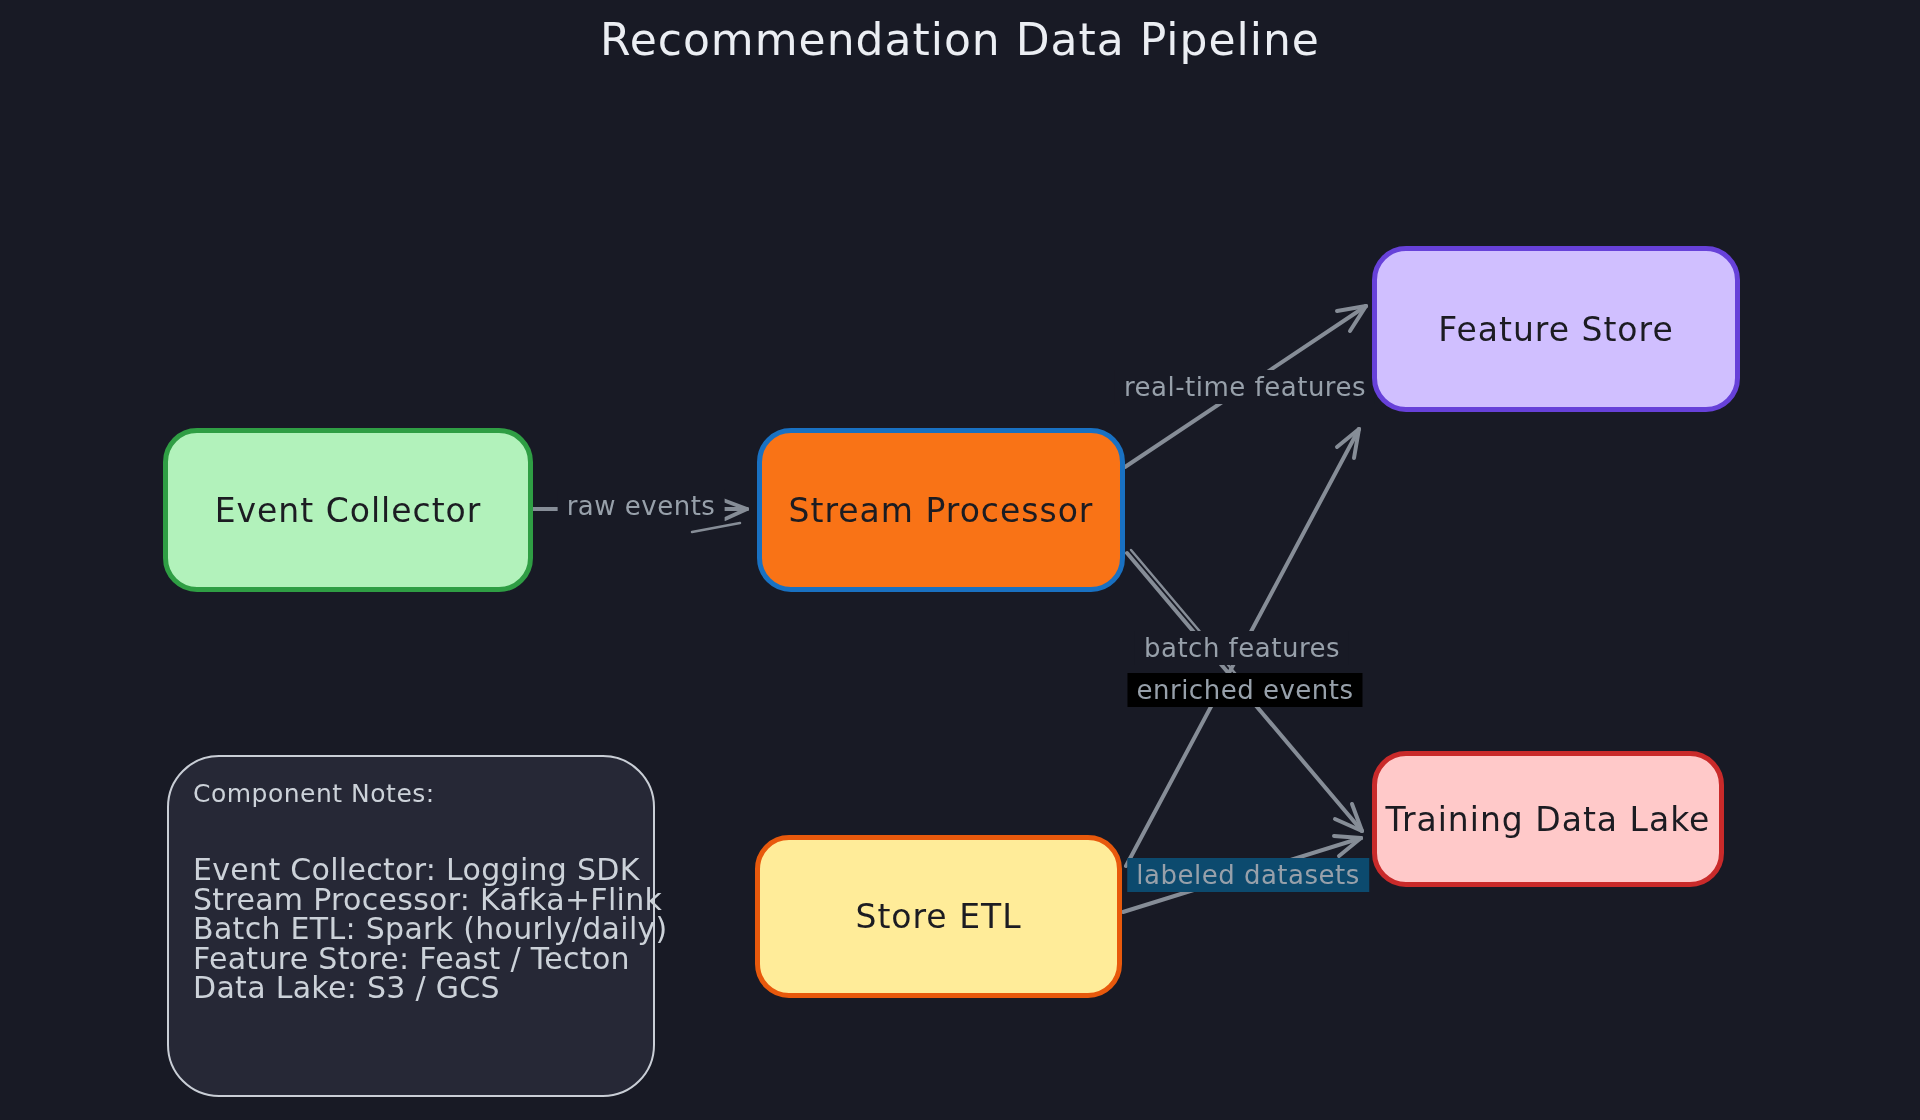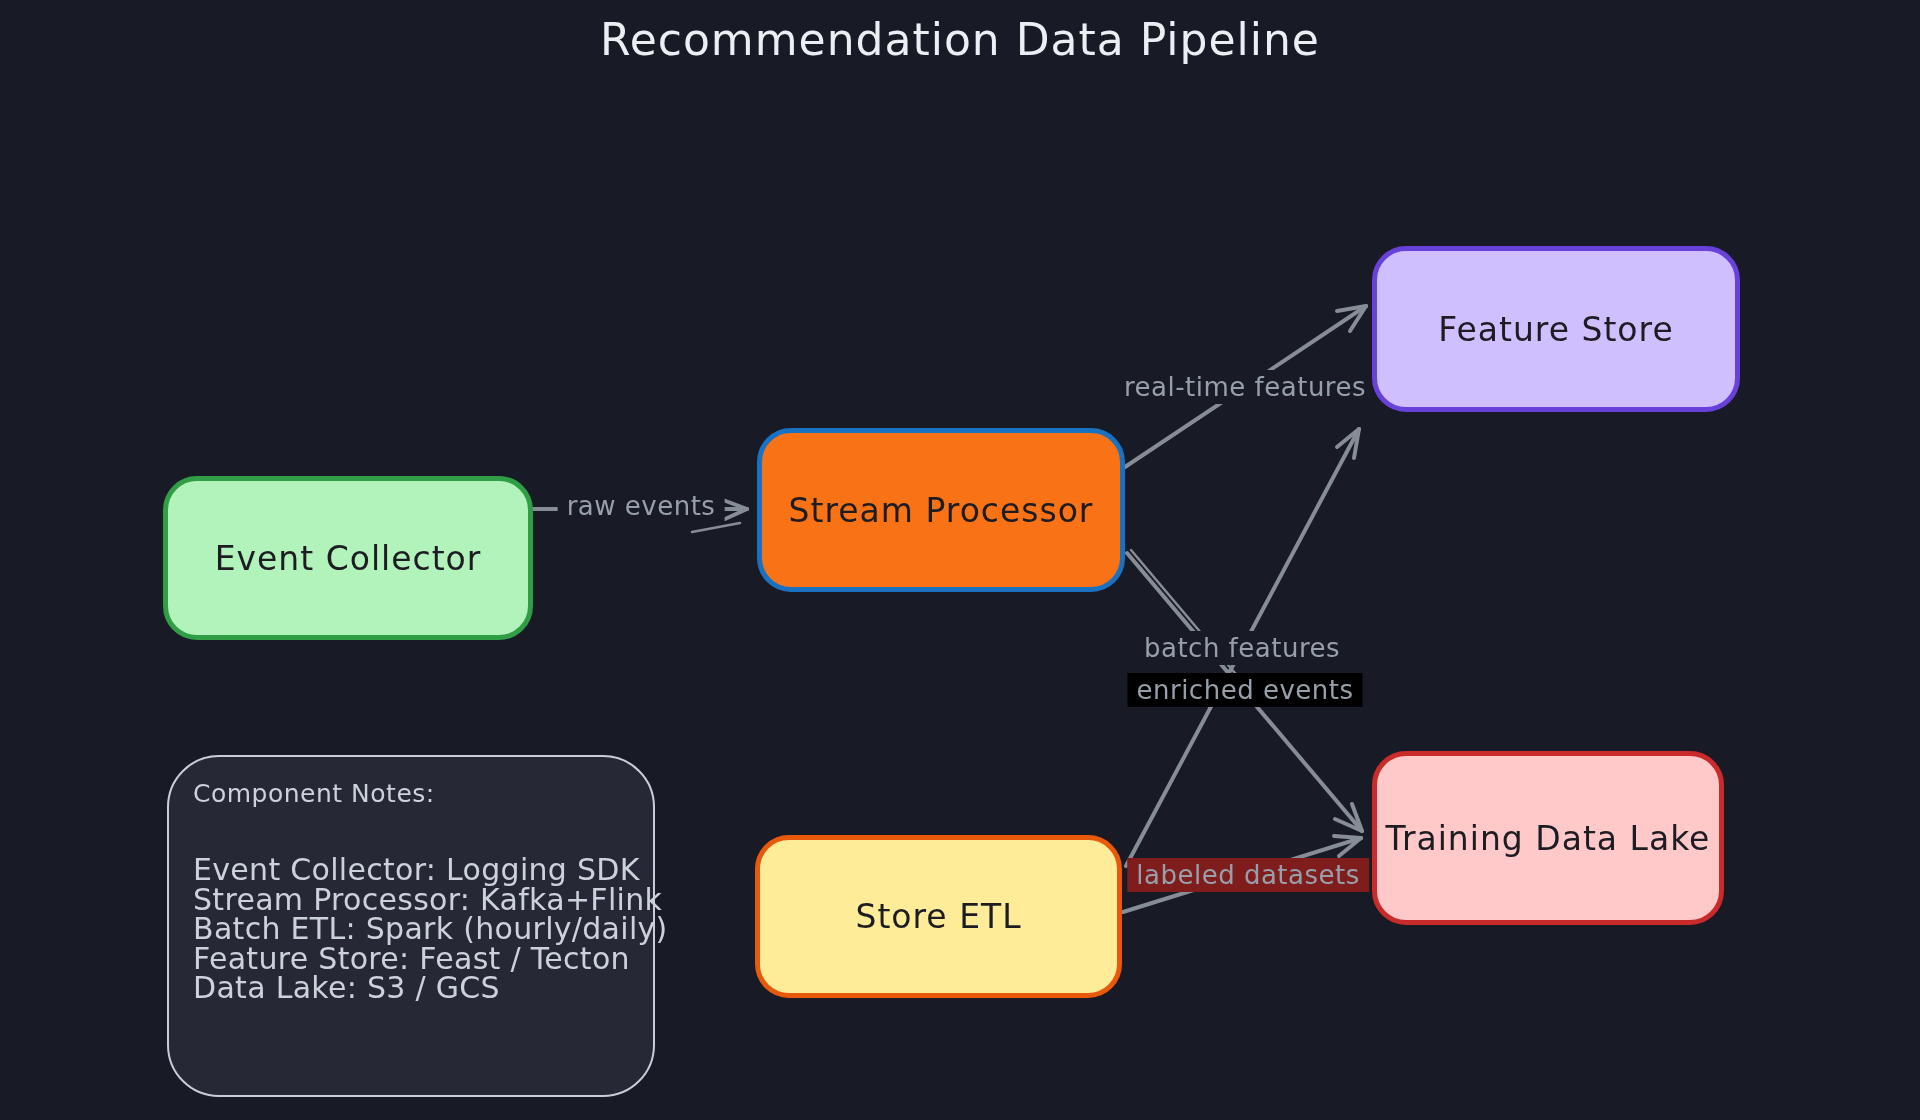--- a/index.html
+++ b/index.html
@@ -58,25 +58,25 @@
     align-items: center;
     justify-content: center;
     z-index: 2;
   }
   .node-label {
     font-size: 33px;
     color: #1c1c22;
     white-space: nowrap;
     letter-spacing: 1px;
   }
-  #node-event-collector   { left: 163px;  top: 428px; width: 370px; height: 164px; margin-top: 48px; }
+  #node-event-collector   { left: 163px;  top: 428px; width: 370px; height: 164px; }
   #node-stream-processor  { left: 757px;  top: 428px; width: 368px; height: 164px; }
   #node-feature-store     { left: 1372px; top: 222px; width: 368px; height: 166px; margin-top: 24px; }
   #node-batch-etl         { left: 755px;  top: 835px; width: 367px; height: 163px; }
-  #node-training-data-lake{ left: 1372px; top: 751px; width: 352px; height: 174px; }
+  #node-training-data-lake{ left: 1372px; top: 751px; width: 352px; height: 136px; }
   #label-raw-events        { left: 641px;  top: 506px; }
   #label-real-time-features{ left: 1245px; top: 387px; }
   #label-batch-features    { left: 1242px; top: 648px; }
   #label-enriched-events   { left: 1245px; top: 690px; }
   #label-labeled-datasets  { left: 1248px; top: 875px; }
   .notes {
     position: absolute;
     left: 167px;
     top: 755px;
     width: 488px;
@@ -133,21 +133,21 @@
       <path d="M1123 912 L1361 838"></path>
       <path d="M1361 838 L1339 856"></path>
       <path d="M1361 838 L1334 836"></path>
     </g>
   </svg>
 
   <div class="edge-label" id="label-raw-events" style="color: rgb(151, 160, 170); background-color: rgb(24, 26, 37); text-align: right;">raw events</div>
   <div class="edge-label" id="label-real-time-features" style="color: rgb(151, 160, 170); background-color: rgb(24, 26, 37);">real-time features</div>
   <div class="edge-label" id="label-batch-features" style="color: rgb(151, 160, 170); background-color: rgb(24, 26, 37);">batch features</div>
   <div class="edge-label" id="label-enriched-events" style="color: rgb(151, 160, 170); background-color: #000000;">enriched events</div>
-  <div class="edge-label" id="label-labeled-datasets" style="color: rgb(151, 160, 170); background-color: #7f1d1d;">labeled datasets</div>
+  <div class="edge-label" id="label-labeled-datasets" style="color: rgb(151, 160, 170); background-color: #0c4a6e;">labeled datasets</div>
 
   <div class="node" id="node-event-collector" style="background-color: rgb(178, 242, 187); border-color: rgb(47, 158, 68);">
     <span class="node-label" style="color: rgb(28, 28, 34);">Event Collector</span>
   </div>
 
   <div class="node" id="node-stream-processor" style="background-color: #f97316; border-color: rgb(25, 113, 194);">
     <span class="node-label" style="color: rgb(28, 28, 34);">Stream Processor</span>
   </div>
 
   <div class="node" id="node-feature-store" style="background-color: rgb(208, 191, 255); border-color: rgb(103, 65, 217);">

